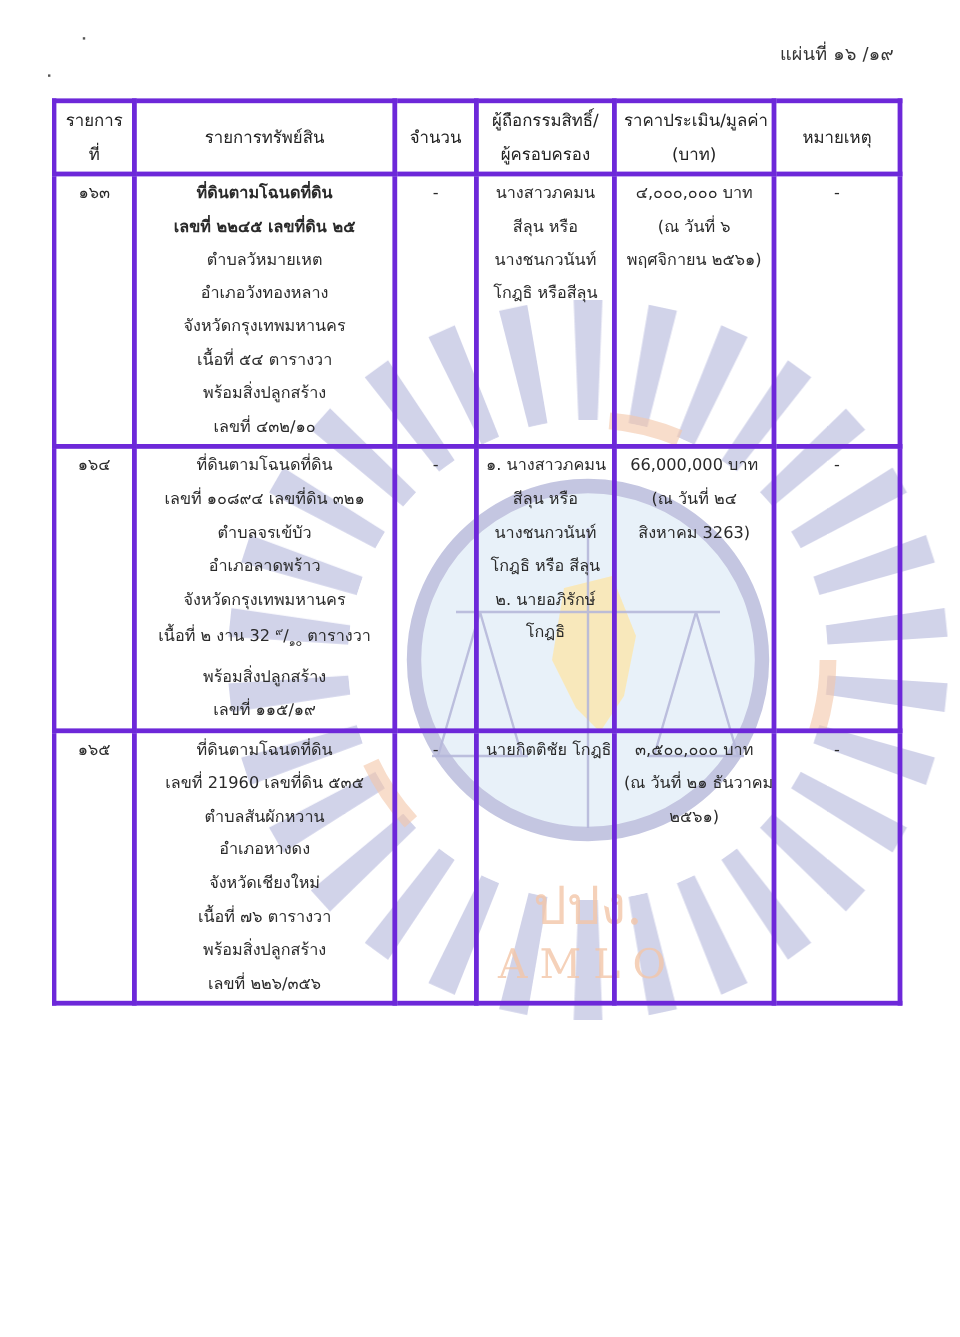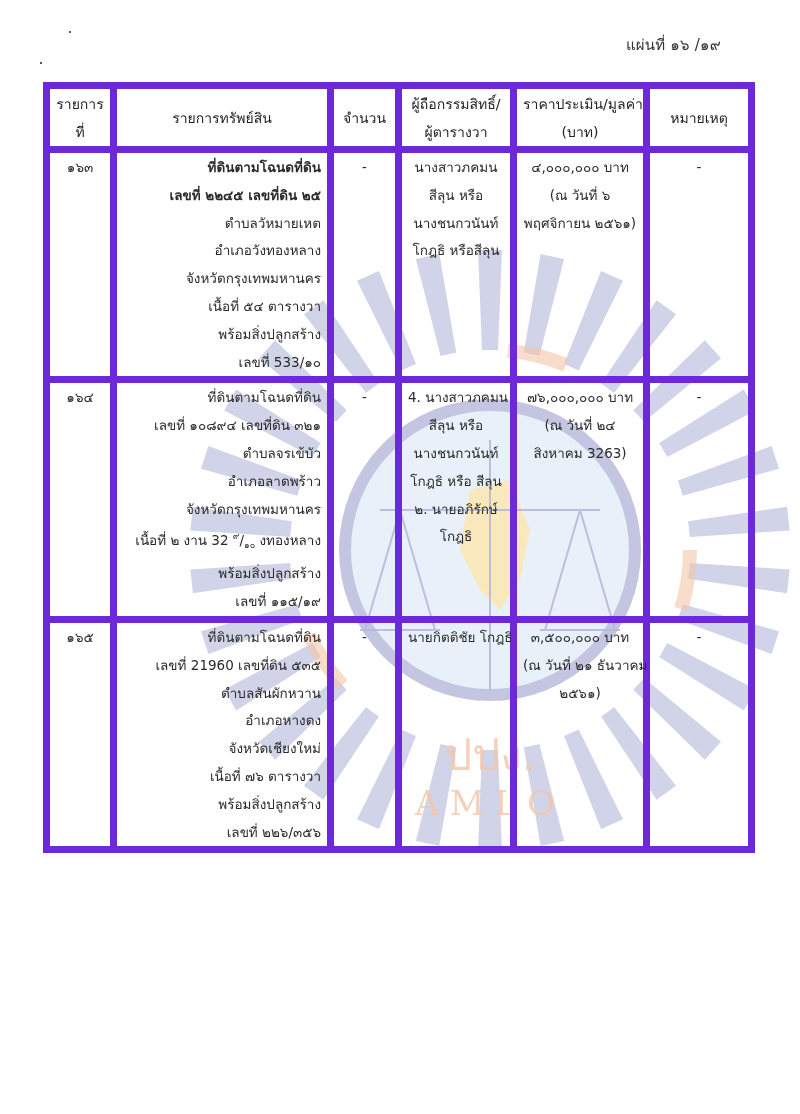--- a/index.html
+++ b/index.html
@@ -1,25 +1,25 @@
 <!DOCTYPE html>
 <html><head>
 <meta charset="utf-8">
 <style>
   html, body { margin:0; padding:0; background:#ffffff; }
   body { width:800px; height:1114px; position:relative; overflow:hidden;
          font-family:"DejaVu Sans", "Liberation Sans", sans-serif; color:#2a2a2a; }
-  .page-number { position:absolute; top:33px; left:626px; font-size:15px; color:#333; letter-spacing:0.2px; }
+  .page-number { position:absolute; top:33px; left:650px; font-size:15px; color:#333; letter-spacing:0.2px; }
   .speck { position:absolute; width:2px; height:2px; background:#555; }
   .watermark { position:absolute; left:190px; top:250px; width:600px; height:640px; z-index:0; pointer-events:none; }
   table.assets { position:absolute; top:82px; left:43px; width:705px; border-collapse:collapse; z-index:1; table-layout:fixed; }
-  table.assets th, table.assets td { border:7px solid #6d28d9; font-size:13.5px; line-height:27.8px; vertical-align:top; padding:0 6px; }
+  table.assets th, table.assets td { border:4px solid #6d28d9; font-size:13.5px; line-height:27.8px; vertical-align:top; padding:0 6px; }
   table.assets th { font-weight:normal; color:#222; text-align:center; vertical-align:middle; line-height:28px; height:57px; font-size:14px; }
   td.center { text-align:center; }
-  td.desc { text-align:right; padding-left:8px; }
+  td.desc { text-align:center; padding-left:8px; }
   tr.row163 td { height:222px; padding-top:1px; }
   tr.row164 td { height:222px; padding-top:1px; }
   tr.row165 td { height:221px; padding-top:1px; }
   .line { display:block; white-space:nowrap; }
   .bold { font-weight:bold; }
   .frac-sup { font-size:9px; vertical-align:super; }
   .frac-sub { font-size:9px; vertical-align:sub; }
 </style>
 </head>
 <body>
@@ -91,42 +91,42 @@
     <col style="width:133px">
     <col style="width:105px">
   </colgroup>
   <thead>
     <tr>
       <th>รายการที่</th>
       <th>รายการทรัพย์สิน</th>
       <th>จำนวน</th>
       <th>
         <span class="line">ผู้ถือกรรมสิทธิ์/</span>
-        <span class="line">ผู้ตารางวา</span>
+        <span class="line">ผู้ครอบครอง</span>
       </th>
       <th>
         <span class="line">ราคาประเมิน/มูลค่า</span>
         <span class="line">(บาท)</span>
       </th>
       <th>หมายเหตุ</th>
     </tr>
   </thead>
   <tbody>
 
     <tr class="row163">
       <td class="center">๑๖๓</td>
       <td class="desc">
         <span class="line bold">ที่ดินตามโฉนดที่ดิน</span>
         <span class="line bold">เลขที่ ๒๒๔๕ เลขที่ดิน ๒๕</span>
         <span class="line">ตำบลวัหมายเหต</span>
         <span class="line">อำเภอวังทองหลาง</span>
         <span class="line">จังหวัดกรุงเทพมหานคร</span>
         <span class="line">เนื้อที่ ๕๔ ตารางวา</span>
         <span class="line">พร้อมสิ่งปลูกสร้าง</span>
-        <span class="line">เลขที่ 533/๑๐</span>
+        <span class="line">เลขที่ ๔๓๒/๑๐</span>
       </td>
       <td class="center">-</td>
       <td class="center">
         <span class="line">นางสาวภคมน</span>
         <span class="line">สีลุน หรือ</span>
         <span class="line">นางชนกวนันท์</span>
         <span class="line">โกฎธิ หรือสีลุน</span>
       </td>
       <td class="center">
         <span class="line">๔,๐๐๐,๐๐๐ บาท</span>
@@ -137,35 +137,35 @@
     </tr>
 
     <tr class="row164">
       <td class="center">๑๖๔</td>
       <td class="desc">
         <span class="line">ที่ดินตามโฉนดที่ดิน</span>
         <span class="line">เลขที่ ๑๐๘๙๔ เลขที่ดิน ๓๒๑</span>
         <span class="line">ตำบลจรเข้บัว</span>
         <span class="line">อำเภอลาดพร้าว</span>
         <span class="line">จังหวัดกรุงเทพมหานคร</span>
-        <span class="line"><span>เนื้อที่ ๒ งาน 32</span> <span class="frac-sup">๙</span>/<span class="frac-sub">๑๐</span> <span>งทองหลาง</span></span>
+        <span class="line"><span>เนื้อที่ ๒ งาน 32</span> <span class="frac-sup">๙</span>/<span class="frac-sub">๑๐</span> <span>ตารางวา</span></span>
         <span class="line">พร้อมสิ่งปลูกสร้าง</span>
         <span class="line">เลขที่ ๑๑๕/๑๙</span>
       </td>
       <td class="center">-</td>
       <td class="center">
-        <span class="line">4. นางสาวภคมน</span>
+        <span class="line">๑. นางสาวภคมน</span>
         <span class="line">สีลุน หรือ</span>
         <span class="line">นางชนกวนันท์</span>
         <span class="line">โกฎธิ หรือ สีลุน</span>
         <span class="line">๒. นายอภิรักษ์</span>
         <span class="line">โกฎธิ</span>
       </td>
       <td class="center">
-        <span class="line">๗๖,๐๐๐,๐๐๐ บาท</span>
+        <span class="line">66,000,000 บาท</span>
         <span class="line">(ณ วันที่ ๒๔</span>
         <span class="line">สิงหาคม 3263)</span>
       </td>
       <td class="center">-</td>
     </tr>
 
     <tr class="row165">
       <td class="center">๑๖๕</td>
       <td class="desc">
         <span class="line">ที่ดินตามโฉนดที่ดิน</span>

